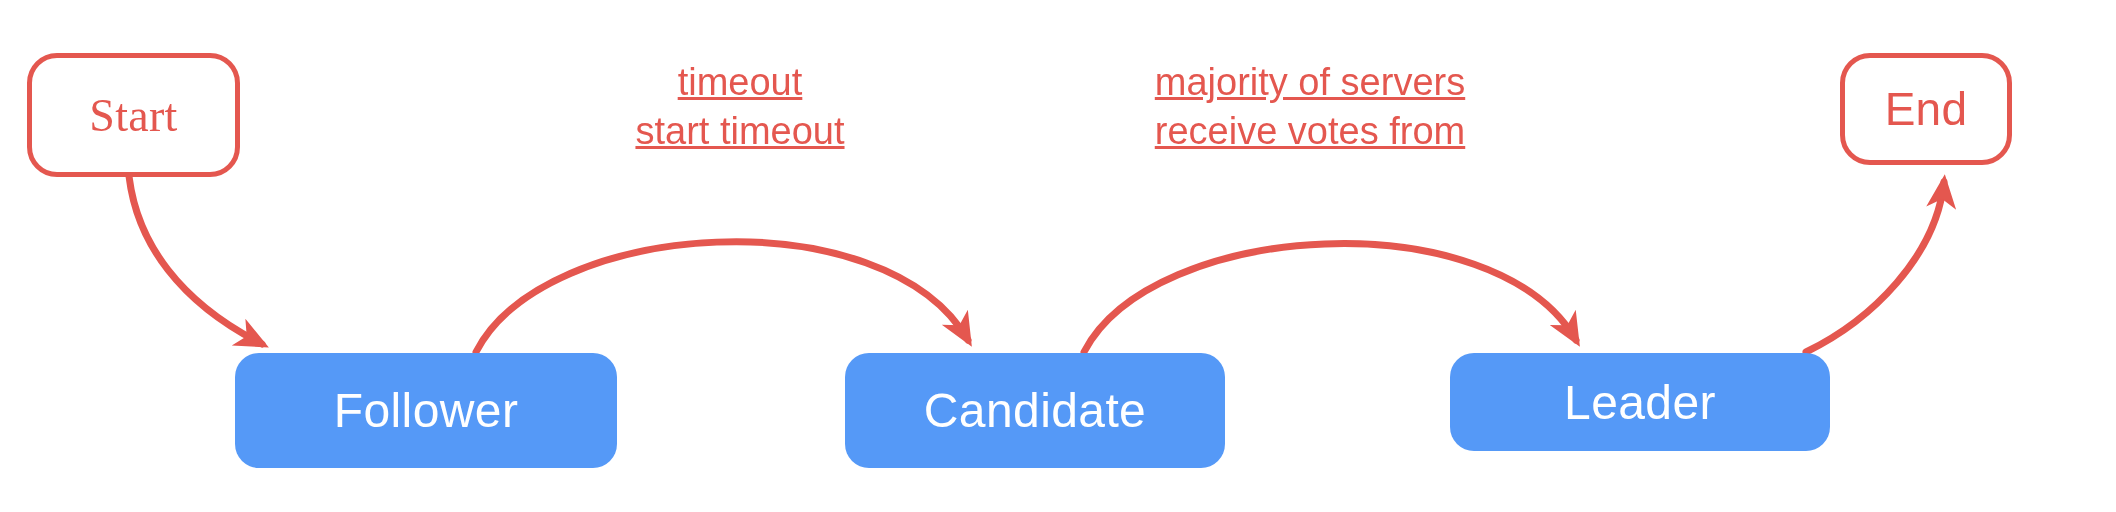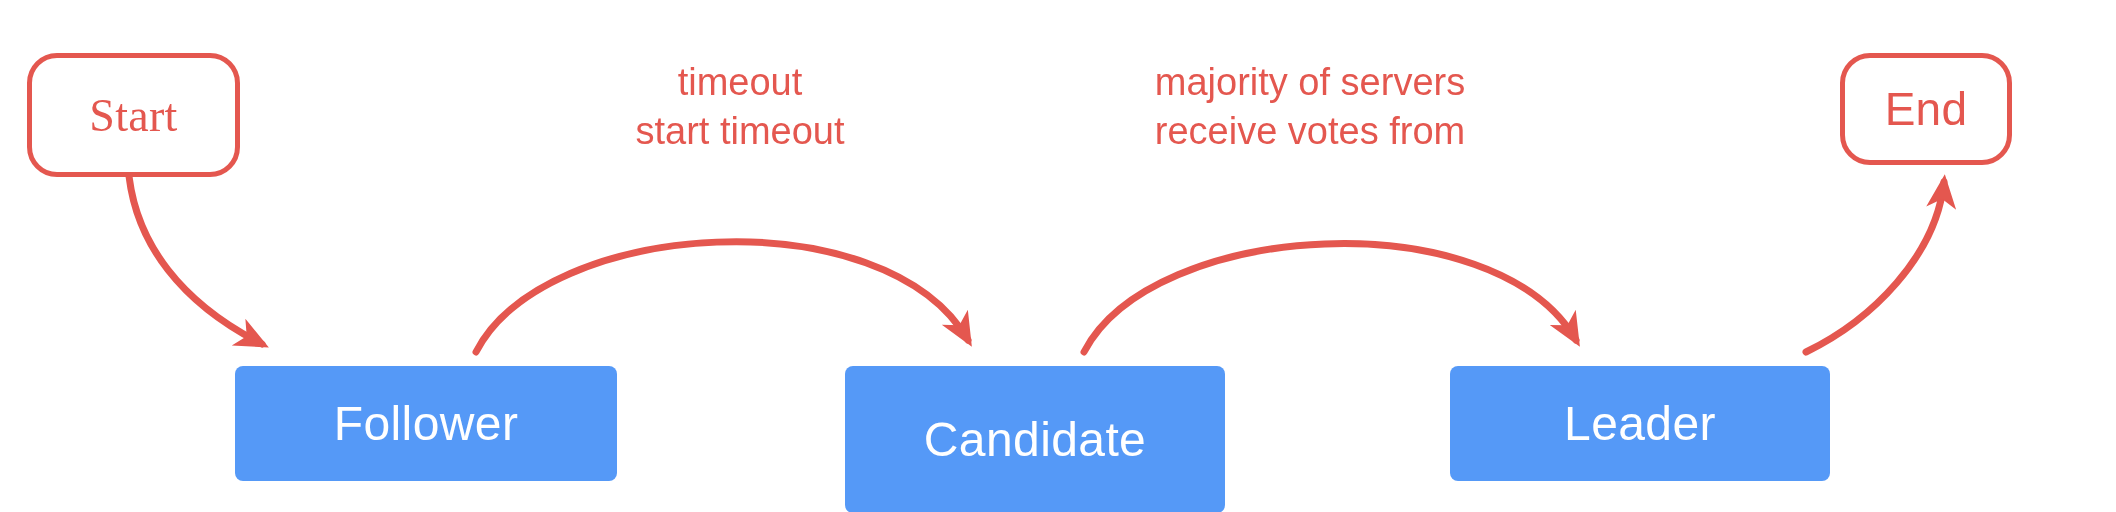--- a/index.html
+++ b/index.html
@@ -39,48 +39,48 @@
     color: #e4574f;
     font-size: 46px;
     font-weight: 400;
     letter-spacing: 0.3px;
     z-index: 3;
   }
   .state-node {
     position: absolute;
     box-sizing: border-box;
     background: #5599f7;
-    border-radius: 8px;
+    border-radius: 24px;
     display: flex;
     align-items: center;
     justify-content: center;
     color: #ffffff;
     font-size: 48px;
     font-weight: 400;
     letter-spacing: 0.4px;
     z-index: 3;
-    margin-top: 13px;
   }
   .edge-label {
     position: absolute;
     color: #e4574f;
     font-size: 38px;
     line-height: 1.28;
     text-align: center;
     white-space: nowrap;
     z-index: 2;
   }
   .edge-label .label-line {
     display: block;
+    text-decoration: underline;
   }
   #node-start  { left: 27px;   top: 53px;  width: 213px; height: 124px; font-family: Liberation Serif, serif; }
   #node-end    { left: 1840px; top: 53px;  width: 172px; height: 112px; }
   #node-follower  { left: 235px;  top: 353px; width: 382px; height: 115px; }
-  #node-candidate { left: 845px;  top: 353px; width: 380px; height: 147px; justify-content: center; }
-  #node-leader    { left: 1450px; top: 353px; width: 380px; height: 115px; }
+  #node-candidate { left: 845px;  top: 353px; width: 380px; height: 115px; justify-content: center; }
+  #node-leader    { left: 1450px; top: 353px; width: 380px; height: 98px; }
   #label-timeout { left: 545px;  top: 58px;  width: 390px; }
   #label-votes   { left: 1100px; top: 58px;  width: 420px; }
 </style>
 </head>
 <body>
 
 <div id="diagram-root">
 
   <svg id="edge-layer" viewBox="0 0 2116 512" width="2116" height="512" xmlns="http://www.w3.org/2000/svg" aria-hidden="true">
     <defs>

